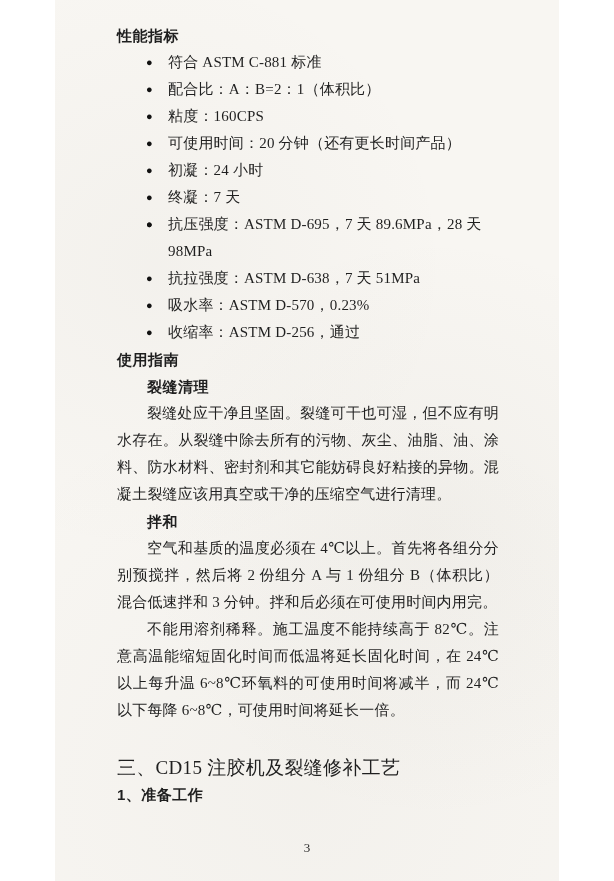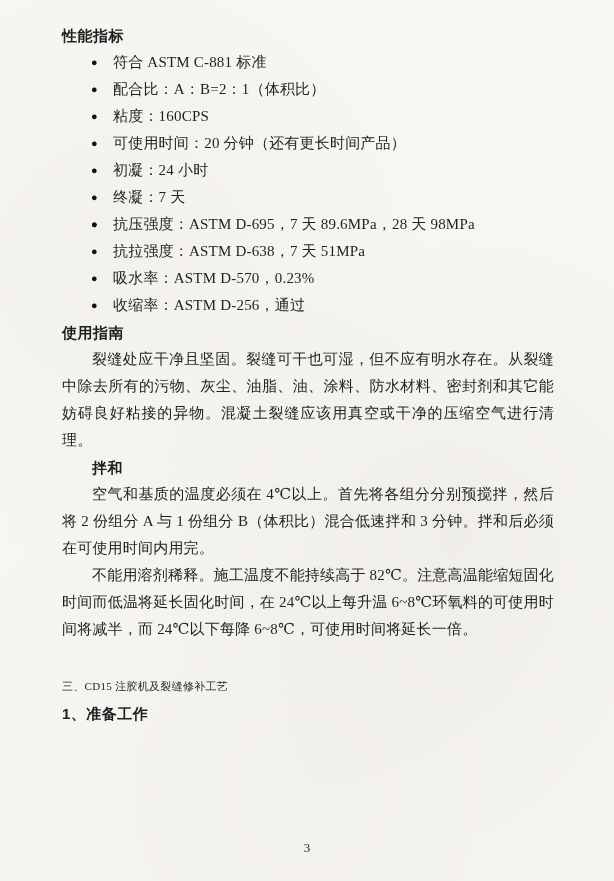--- a/index.html
+++ b/index.html
@@ -1,19 +1,19 @@
 <!DOCTYPE html>
 <html><head>
 <meta charset="utf-8">
 <style>
   * { margin: 0; padding: 0; box-sizing: border-box; }
   html, body { background: #ffffff; }
   .page {
     position: relative;
-    width: 614px;
+    width: 504px;
     height: 881px;
     margin: 0 auto;
     background:
       radial-gradient(circle at 20% 30%, rgba(120,115,100,0.04), transparent 40%),
       radial-gradient(circle at 75% 60%, rgba(120,115,100,0.05), transparent 45%),
       radial-gradient(circle at 50% 90%, rgba(120,115,100,0.04), transparent 50%),
       #f8f6f2;
     color: #1f1f1f;
     font-family: "Liberation Serif", "DejaVu Serif", serif;
     font-size: 15px;
@@ -53,21 +53,21 @@
   }
   p.body-para {
     text-align: justify;
     text-indent: 2em;
     line-height: 27px;
     letter-spacing: 0.2px;
   }
   .chapter { margin-top: 30px; }
   .chapter-title {
     font-weight: normal;
-    font-size: 11px;
+    font-size: 19px;
     line-height: 27px;
     letter-spacing: 0.3px;
   }
   .step-heading {
     font-family: "Liberation Sans", "DejaVu Sans", sans-serif;
     font-weight: bold;
     font-size: 15px;
     line-height: 27px;
     letter-spacing: 0.5px;
   }
@@ -104,20 +104,21 @@
     <li><span class="bullet">●</span></li>
     <li><span class="bullet">●</span><span>抗压强度：ASTM D-695，7 天 89.6MPa，28 天 98MPa</span></li>
     <li><span class="bullet">●</span><span>抗拉强度：ASTM D-638，7 天 51MPa</span></li>
     <li><span class="bullet">●</span><span>吸水率：ASTM D-570，0.23%</span></li>
     <li><span class="bullet">●</span><span>收缩率：ASTM D-256，通过</span></li>
   </ul>
 
   <div class="heading-l1">使用指南</div>
 
   <div>
+    <div class="sub-heading">裂缝清理</div>
     <p class="body-para">裂缝处应干净且坚固。裂缝可干也可湿，但不应有明水存在。从裂缝中除去所有的污物、灰尘、油脂、油、涂料、防水材料、密封剂和其它能妨碍良好粘接的异物。混凝土裂缝应该用真空或干净的压缩空气进行清理。</p>
   </div>
 
   <div>
     <div class="sub-heading">拌和</div>
     <p class="body-para">空气和基质的温度必须在 4℃以上。首先将各组分分别预搅拌，然后将 2 份组分 A 与 1 份组分 B（体积比）混合低速拌和 3 分钟。拌和后必须在可使用时间内用完。</p>
   </div>
 
   <div>
     <p class="body-para">不能用溶剂稀释。施工温度不能持续高于 82℃。注意高温能缩短固化时间而低温将延长固化时间，在 24℃以上每升温 6~8℃环氧料的可使用时间将减半，而 24℃以下每降 6~8℃，可使用时间将延长一倍。</p>

